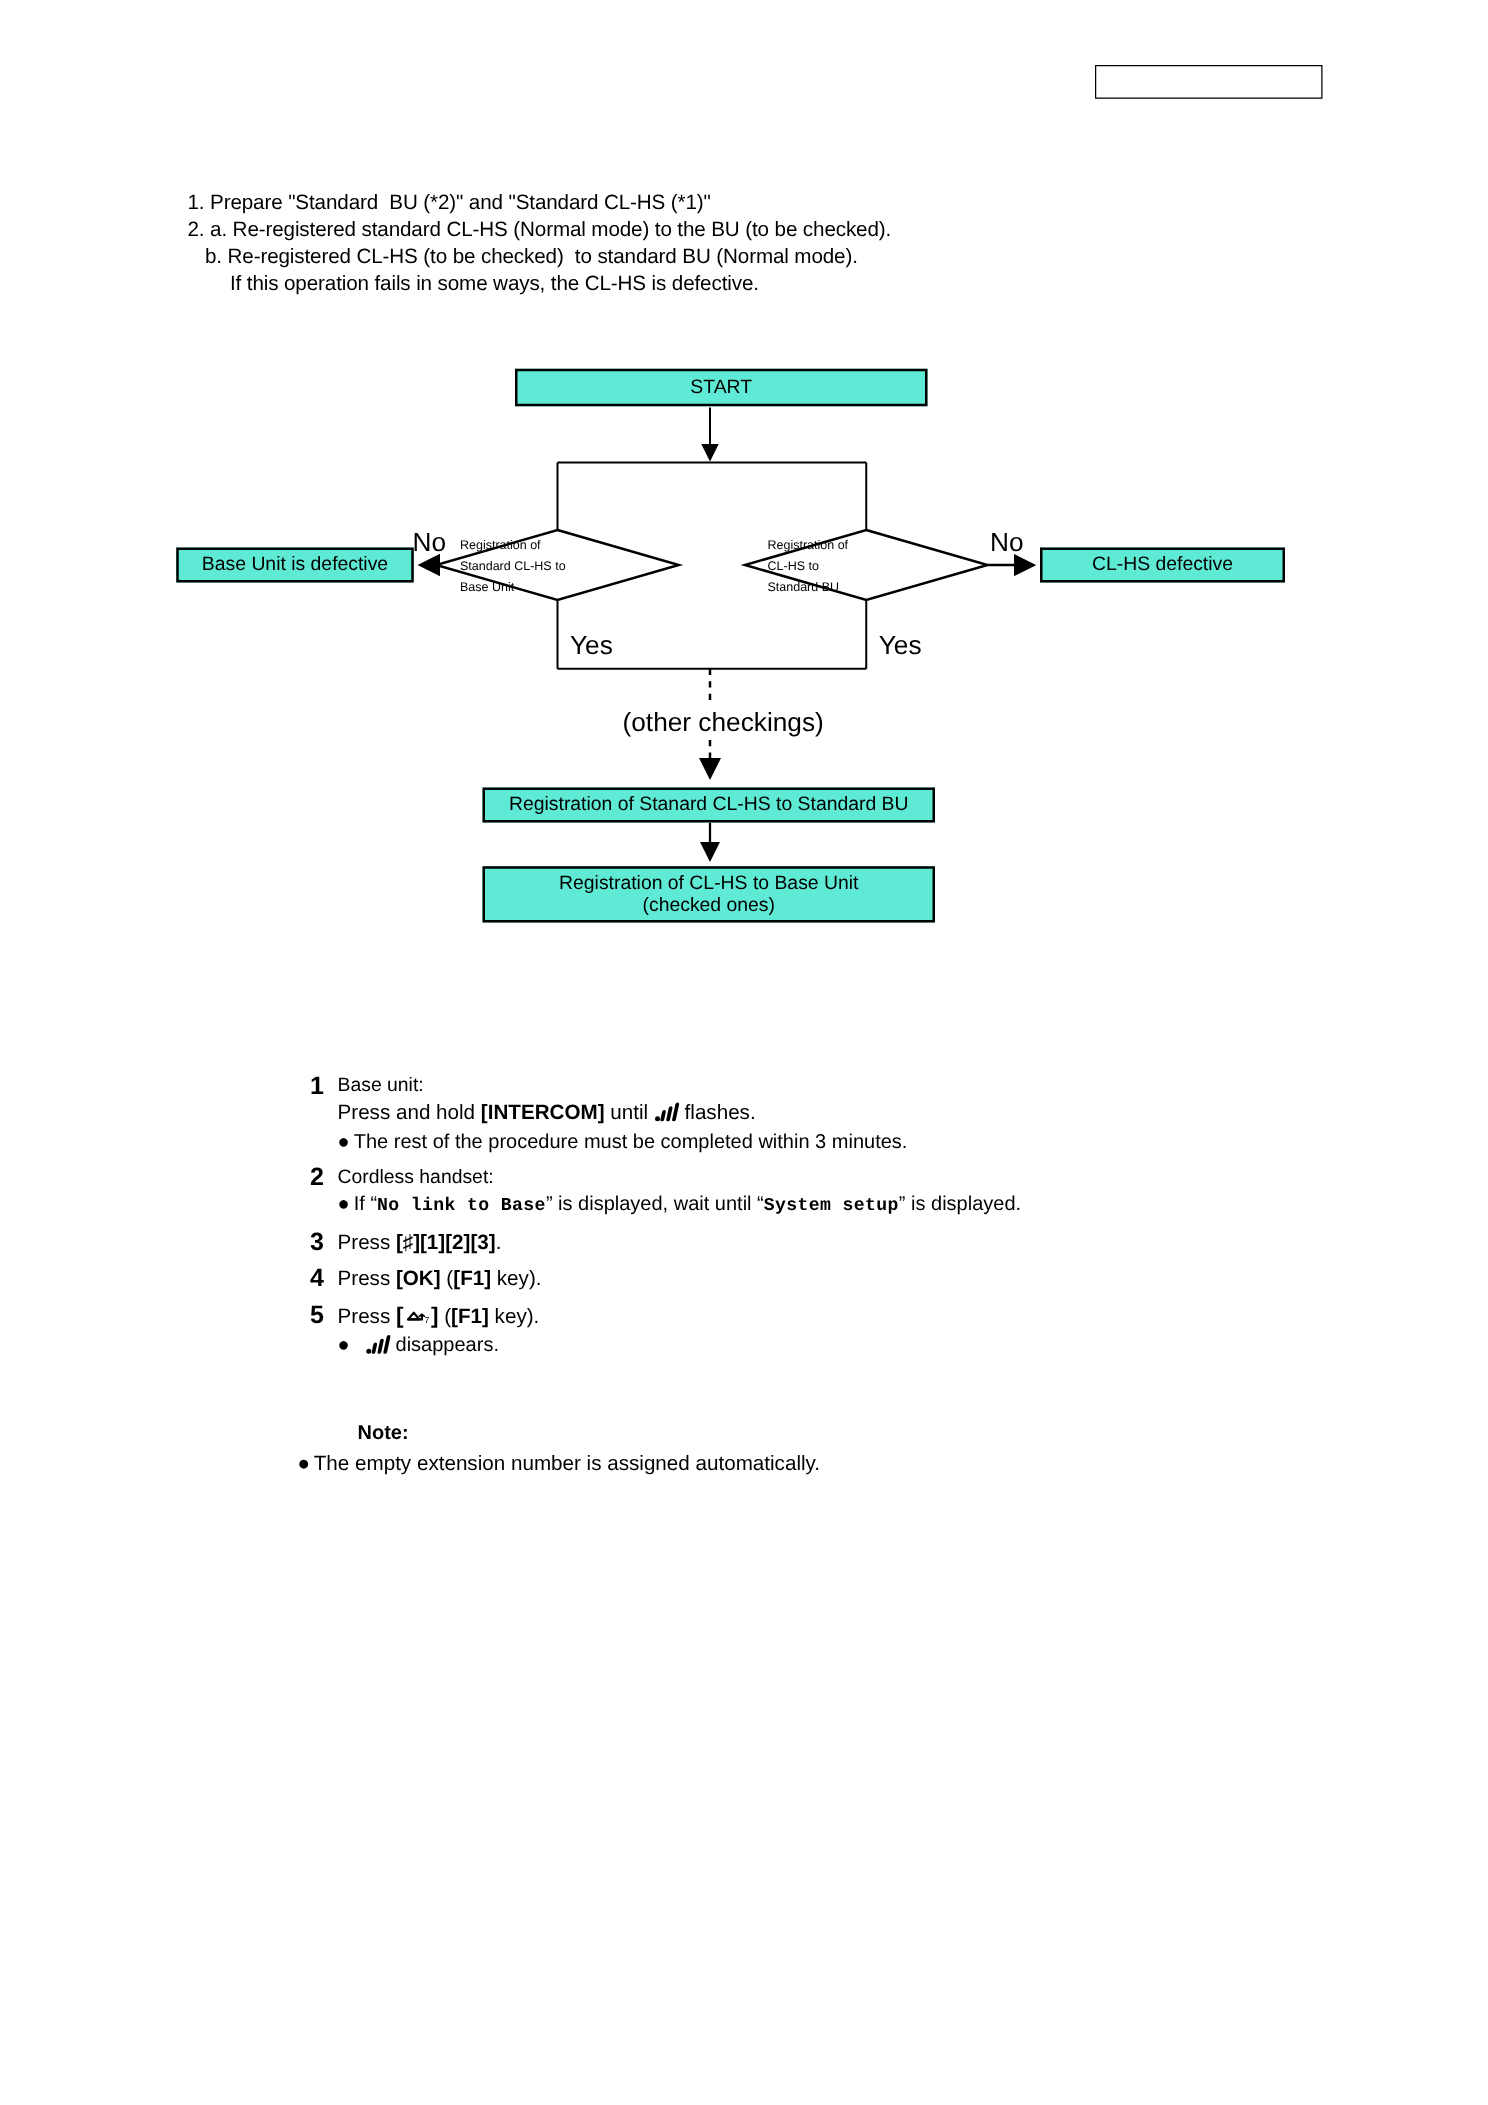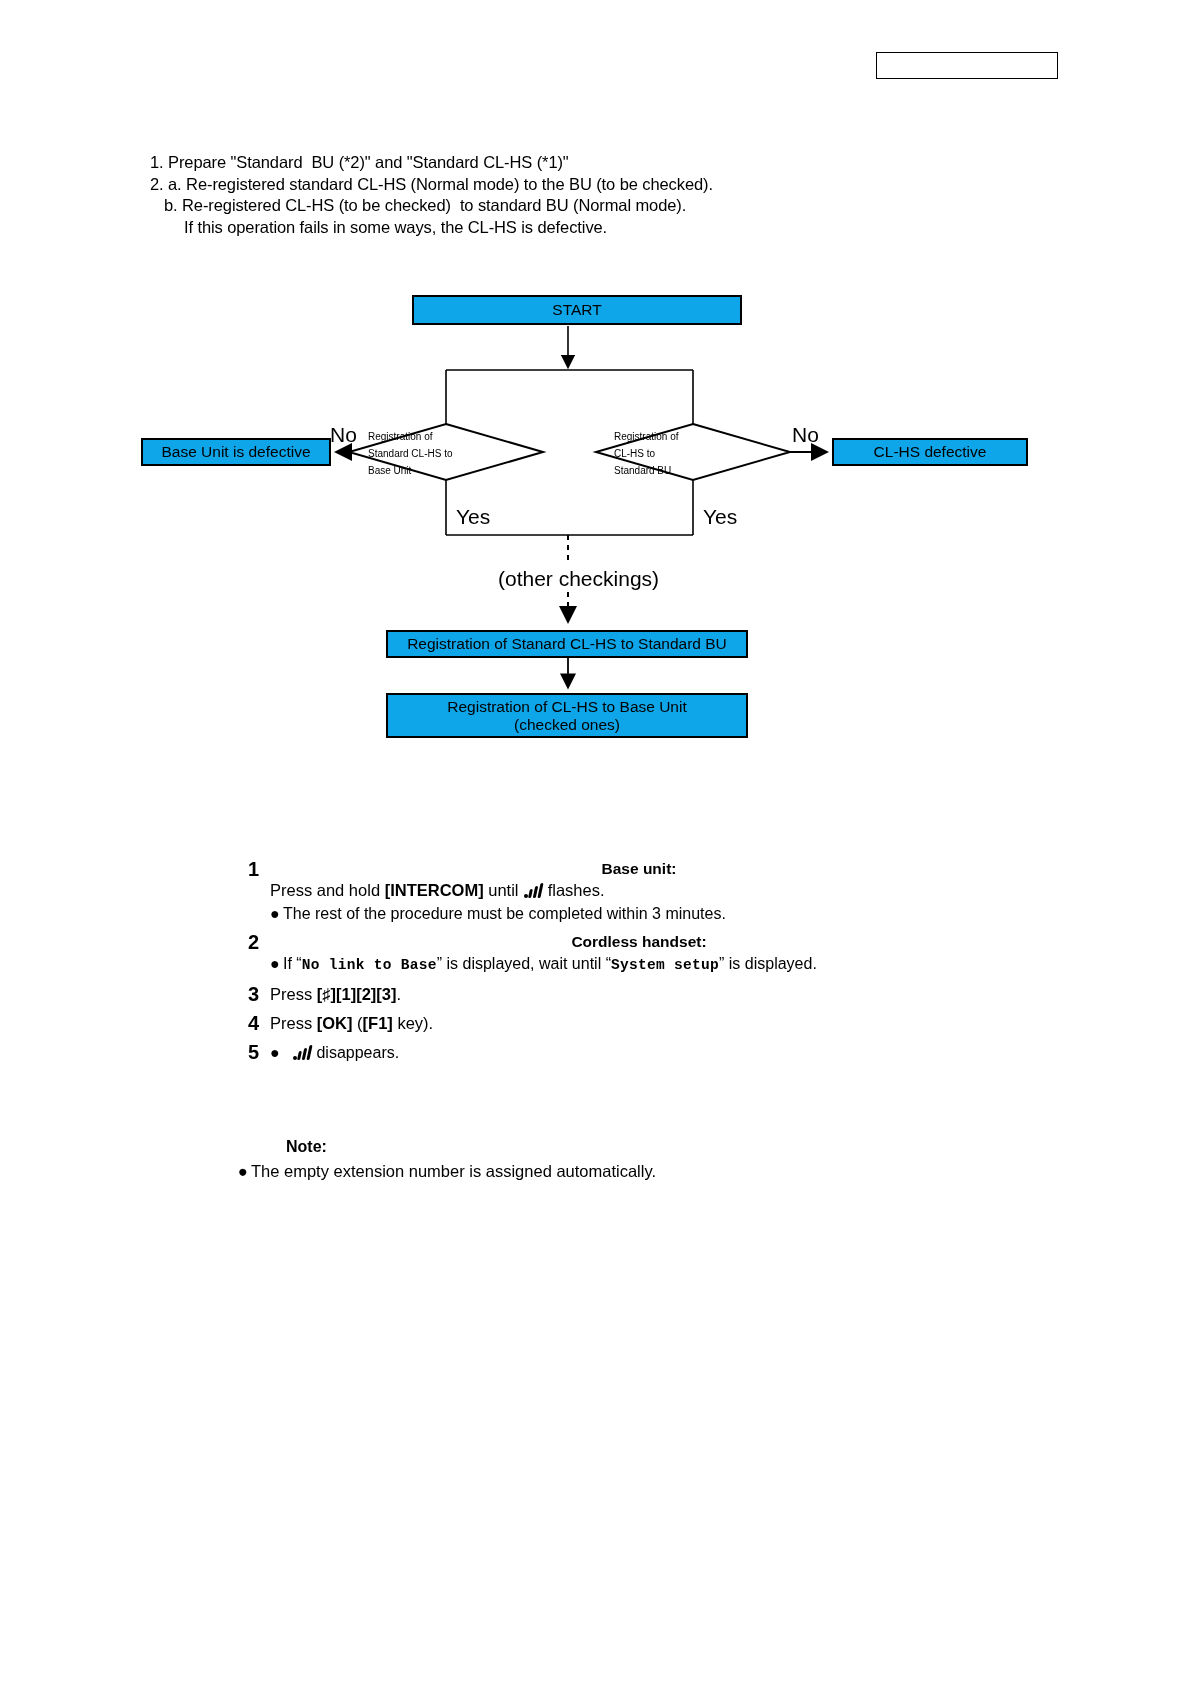--- a/index.html
+++ b/index.html
@@ -50,21 +50,21 @@
     top: 0;
     width: 1190px;
     height: 1684px;
     pointer-events: none;
   }
   .flow svg { display: block; }
 
   .fbox {
     position: absolute;
     border: 2px solid #000;
-    background: #0ea5e9;
+    background: #5eead4;
     box-sizing: border-box;
     display: flex;
     align-items: center;
     justify-content: center;
     text-align: center;
     font-size: 15.5px;
     line-height: 18px;
   }
   #box-start   { left: 412px; top: 295px;  width: 330px; height: 30px; }
   #box-bu-def  { left: 141px; top: 438px;  width: 190px; height: 28px; }
@@ -107,21 +107,21 @@
     margin-bottom: 6px;
   }
   .step-num {
     font-weight: bold;
     font-size: 20px;
     width: 22px;
     flex: 0 0 22px;
     line-height: 22px;
   }
   .step-body { flex: 1 1 auto; line-height: 22.5px; }
-  .step-title { font-weight: bold; font-size: 15.5px; line-height: 21px; text-align: center; }
+  .step-title { font-weight: normal; font-size: 15.5px; line-height: 21px; }
   .step-line { font-size: 16.5px; line-height: 23px; }
   .sub-line {
     font-size: 16px;
     line-height: 23px;
     padding-left: 13px;
     position: relative;
   }
   .sub-line .bullet {
     position: absolute;
     left: 0; top: 0;
@@ -308,20 +308,26 @@
   <div class="step">
     <div class="step-num">4</div>
     <div class="step-body">
       <div class="step-line"><span>Press </span><span class="key">[OK]</span><span> (</span><span class="key">[F1]</span><span> key).</span></div>
     </div>
   </div>
 
   <div class="step">
     <div class="step-num">5</div>
     <div class="step-body">
+      <div class="step-line"><span>Press </span><span class="brk">[</span><span class="hook-glyph"><svg width="20" height="14" viewBox="0 0 20 14" xmlns="http://www.w3.org/2000/svg">
+              <path d="M2.5 9.5 L7 4.2 L11.5 9.5 Z" fill="none" stroke="#000" stroke-width="1.7" stroke-linejoin="round"></path>
+              <path d="M2.5 9.5 L13.5 9.5 L13.5 5.8" fill="none" stroke="#000" stroke-width="1.7" stroke-linecap="round"></path>
+              <path d="M11.0 7.2 L13.5 5.3 L16.0 7.2" fill="#000" stroke="#000" stroke-width="1.2"></path>
+              <text x="15.5" y="12.5" font-family="Liberation Sans, sans-serif" font-size="7" fill="#000">7</text>
+            </svg></span><span class="brk">]</span><span> (</span><span class="key">[F1]</span><span> key).</span></div>
       <div class="sub-line" style="padding-left:22px;"><span class="bullet">●</span><span class="sig-icon"><i class="d"></i><i class="a1"></i><i class="a2"></i><i class="a3"></i></span><span> disappears.</span></div>
     </div>
   </div>
 
 </div>
 
 <div class="note-block">
   <div class="note-head">Note:</div>
   <div class="note-item">
     <span class="bullet">●</span><span>The empty extension number is assigned automatically.</span>

